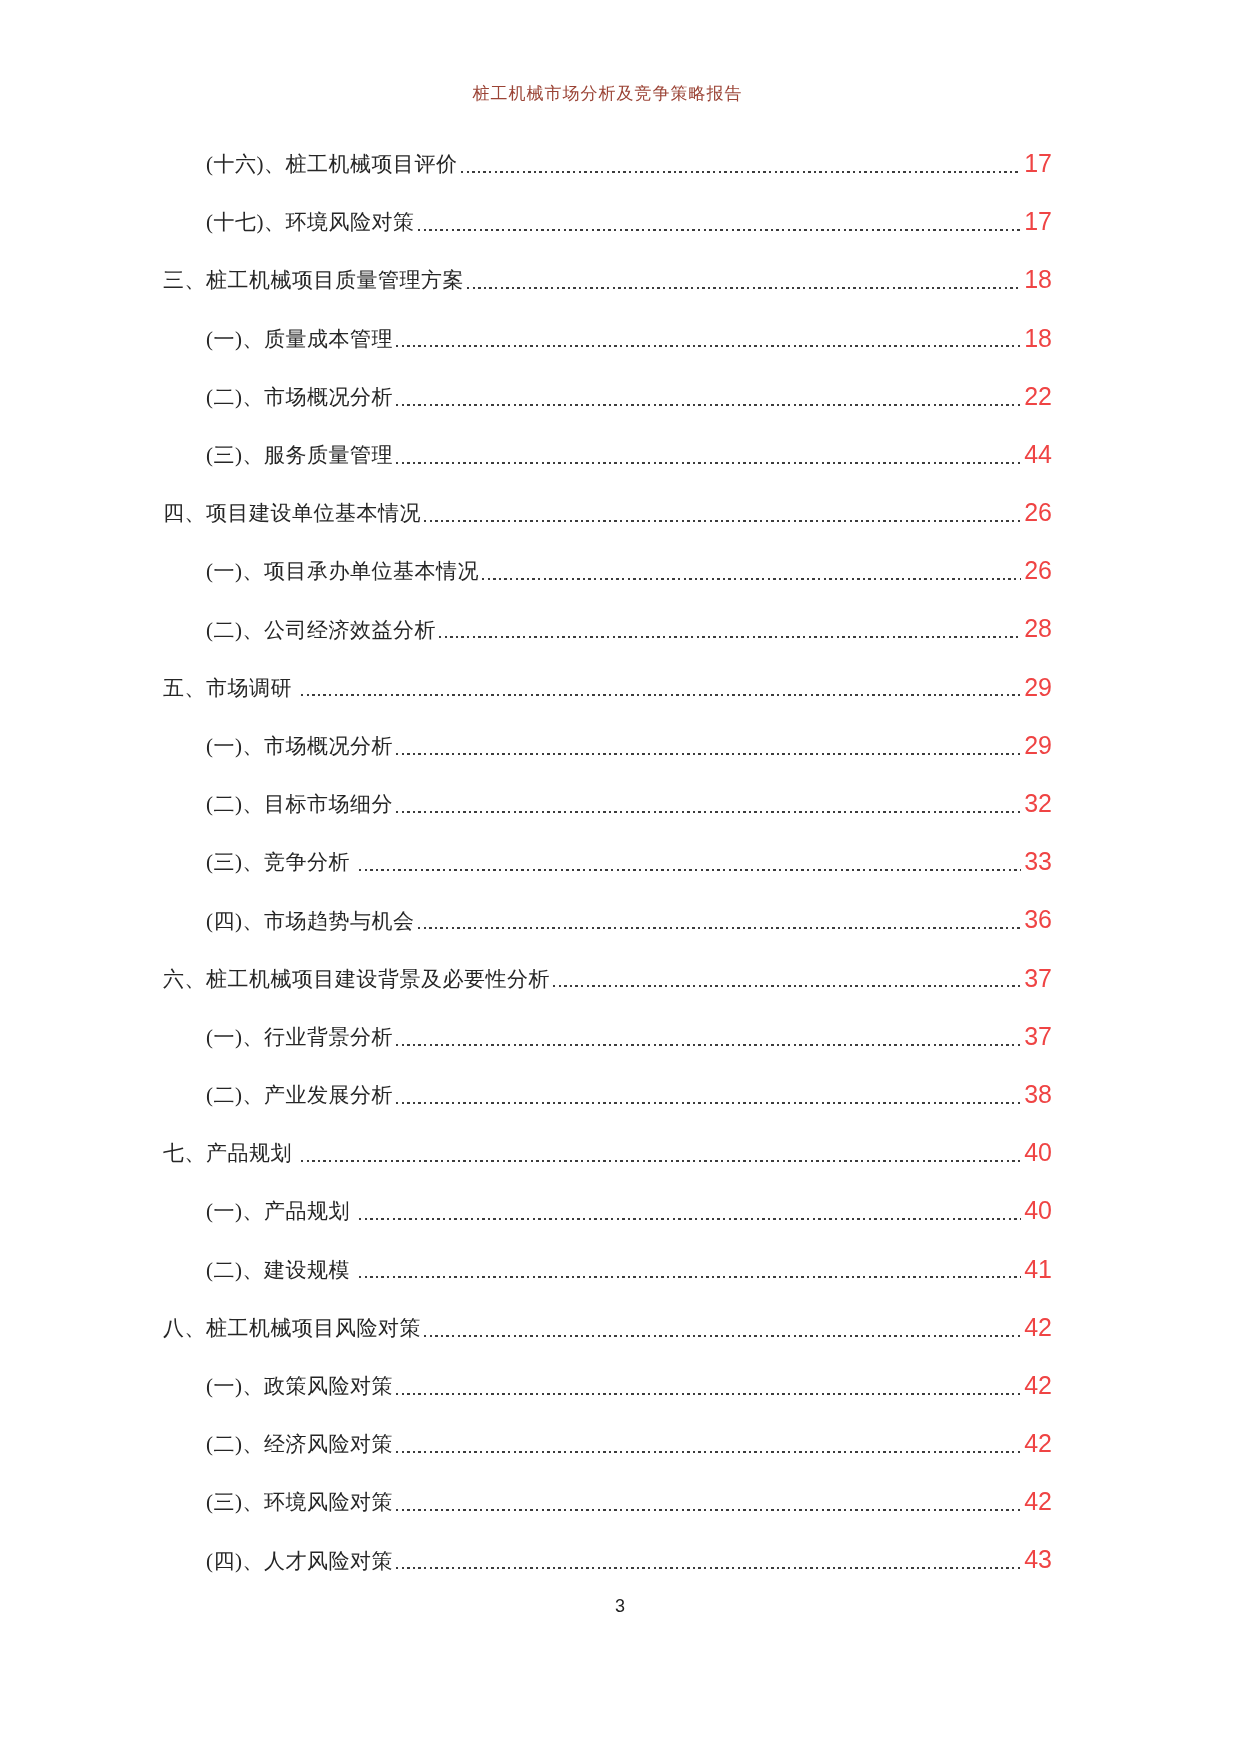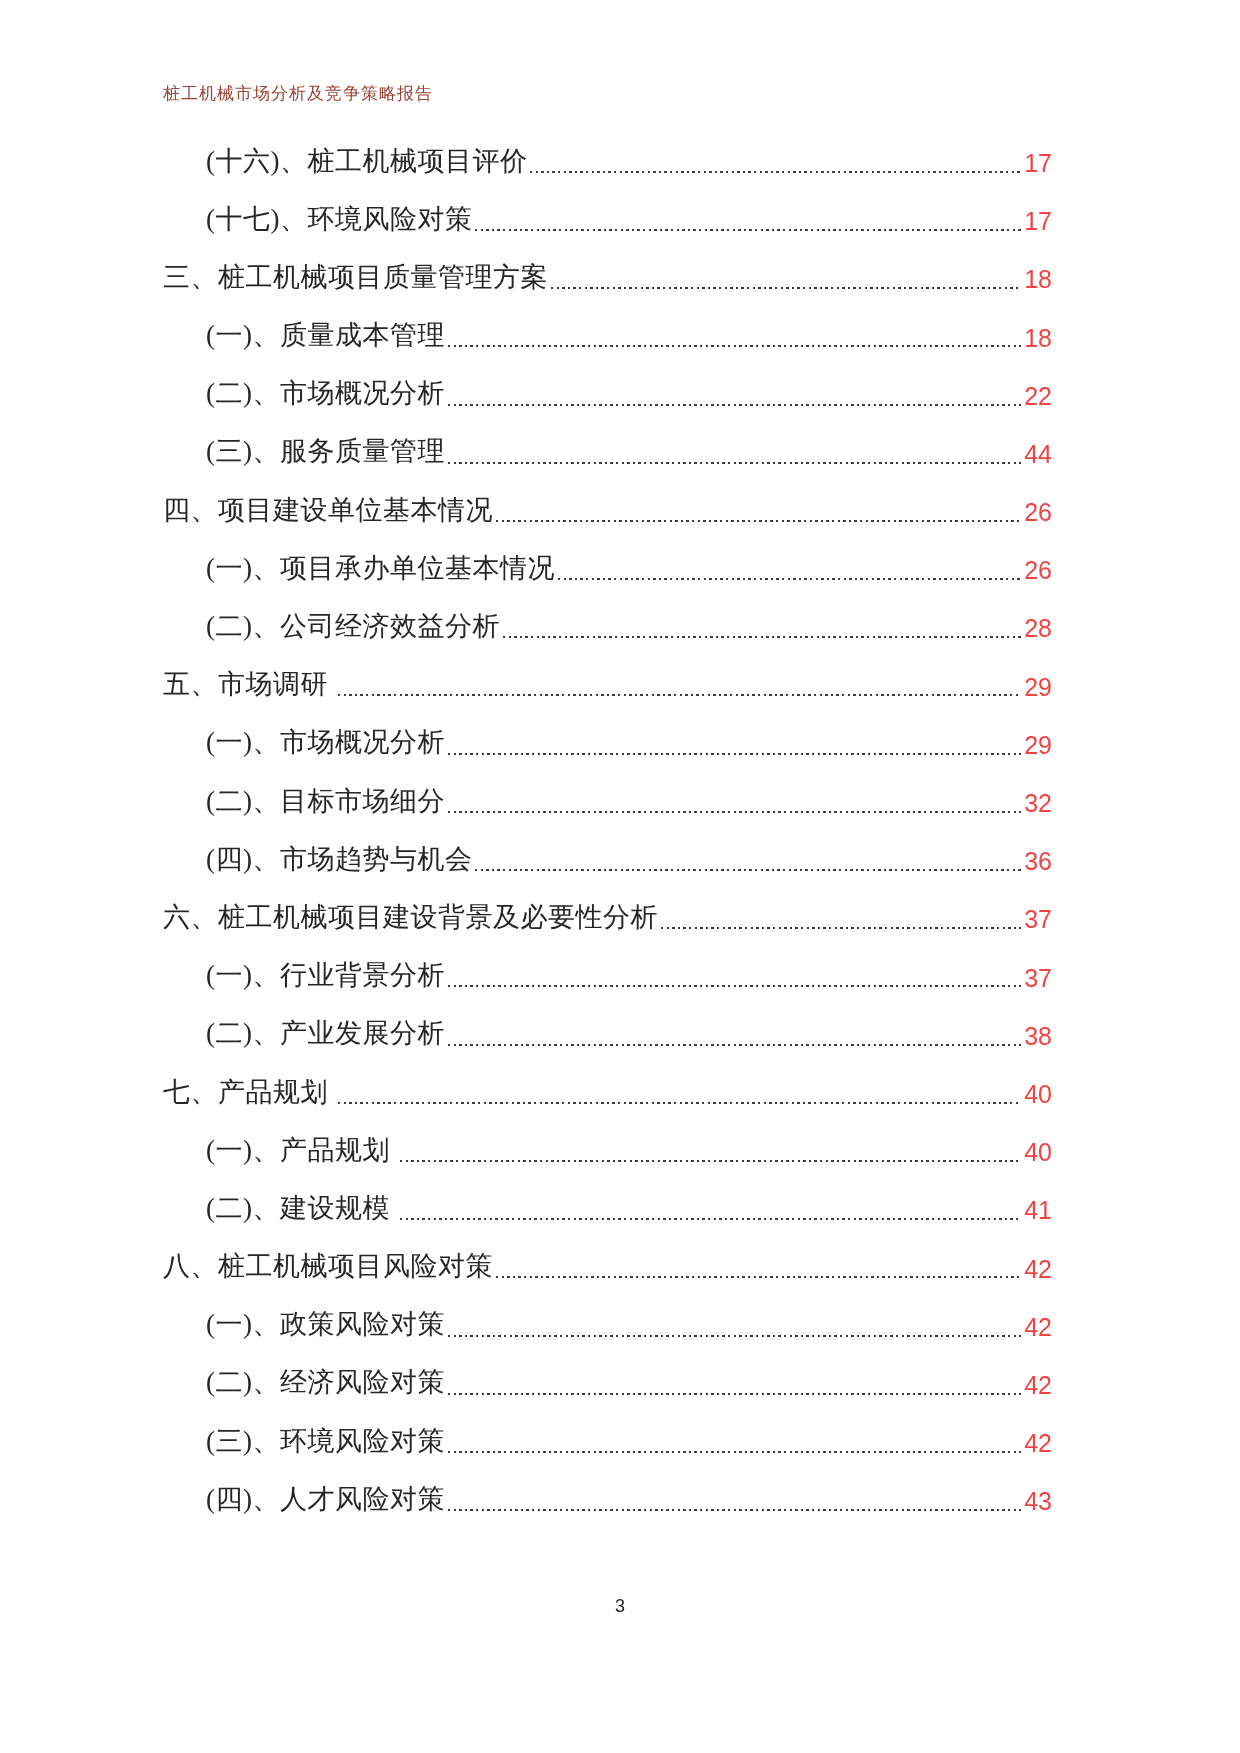--- a/index.html
+++ b/index.html
@@ -18,20 +18,21 @@
   }
   .content-col {
     position: absolute;
     left: 163px;
     top: 0;
     width: 889px;
     height: 100%;
   }
   .header {
     padding-top: 82px;
+    text-align: center;
   }
   .header-title {
     font-size: 17px;
     letter-spacing: 1px;
     color: #9b4436;
     font-weight: 400;
     white-space: nowrap;
   }
   .toc {
     margin-top: 20px;
@@ -41,21 +42,21 @@
     align-items: flex-end;
     height: 58.2px;
     box-sizing: border-box;
     padding-bottom: 7px;
     cursor: pointer;
   }
   .toc-row.level-sub {
     padding-left: 43px;
   }
   .toc-label {
-    font-size: 27px;
+    font-size: 21px;
     letter-spacing: 0.5px;
     line-height: 1.1;
     white-space: nowrap;
     color: #262626;
   }
   .toc-leader {
     flex: 1 1 auto;
     height: 3px;
     margin: 0 3px 3px 3px;
     background-image: repeating-linear-gradient(
@@ -163,20 +164,25 @@
     <span class="toc-leader"></span>
     <span class="toc-page">29</span>
   </div>
 
   <div class="toc-row level-sub">
     <span class="toc-label">(二)、目标市场细分</span>
     <span class="toc-leader"></span>
     <span class="toc-page">32</span>
   </div>
 
+  <div class="toc-row level-sub">
+    <span class="toc-label">(三)、竞争分析&nbsp;</span>
+    <span class="toc-leader"></span>
+    <span class="toc-page">33</span>
+  </div>
 
   <div class="toc-row level-sub">
     <span class="toc-label">(四)、市场趋势与机会</span>
     <span class="toc-leader"></span>
     <span class="toc-page">36</span>
   </div>
 
   <div class="toc-row level-top">
     <span class="toc-label">六、桩工机械项目建设背景及必要性分析</span>
     <span class="toc-leader"></span>

